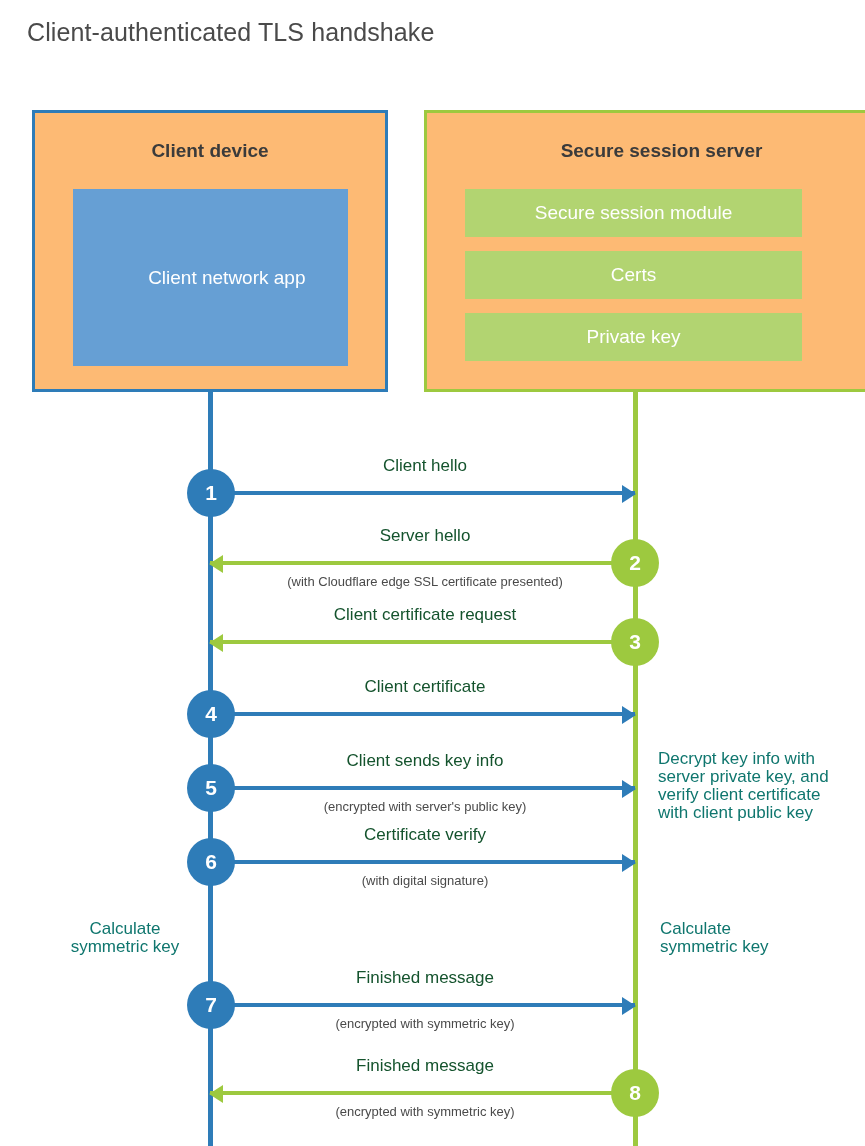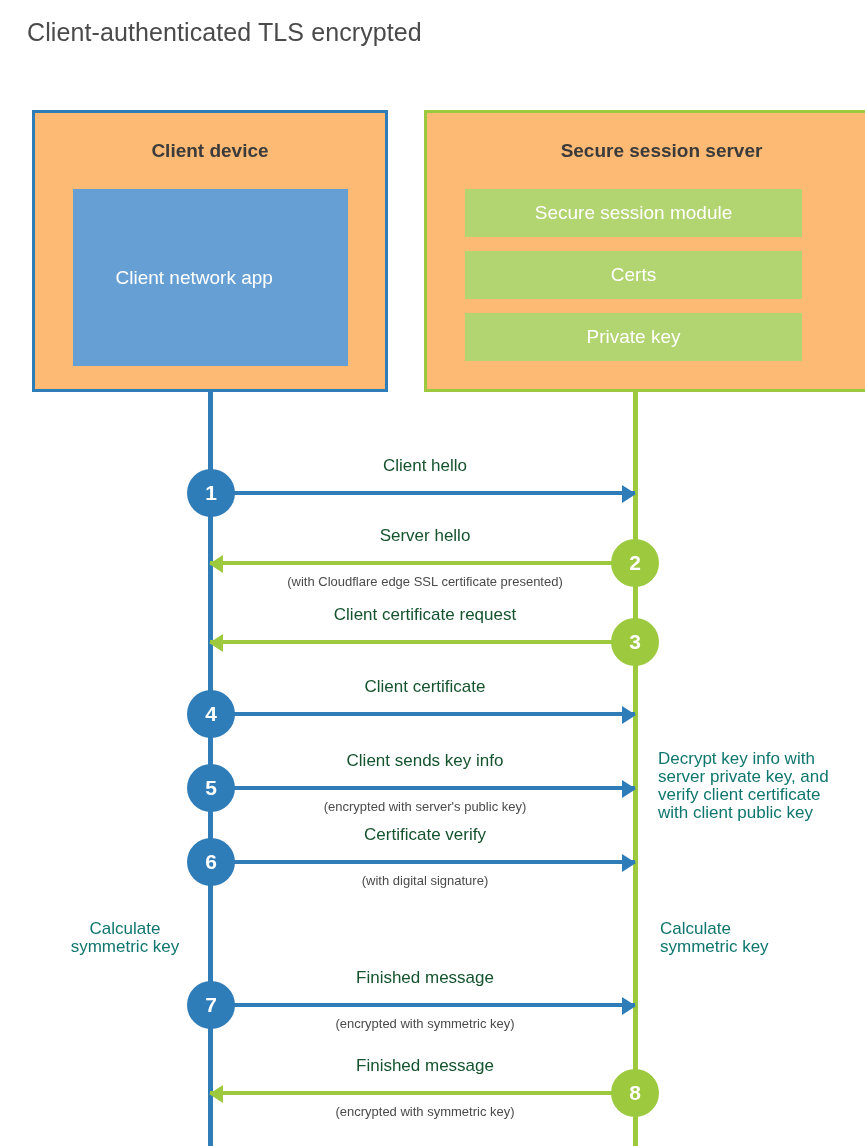--- a/index.html
+++ b/index.html
@@ -69,21 +69,21 @@
     top: 76px;
     width: 275px;
     height: 177px;
     background: #669fd4;
     color: #ffffff;
     font-size: 19px;
     line-height: 26px;
     display: flex;
     align-items: center;
     justify-content: center;
-    text-align: left;
+    text-align: right;
     font-weight: 400;
   }
   .client-app-block span { display: block; width: 190px; }
 
   
   .server-bars {
     position: absolute;
     left: 38px;
     top: 76px;
     width: 337px;
@@ -198,21 +198,21 @@
   }
   .side-note.calc-server {
     left: 660px; width: 140px; text-align: left;
   }
 </style>
 </head>
 <body>
 
 <div id="stage">
 
-  <div class="diagram-title">Client-authenticated TLS encrypted</div>
+  <div class="diagram-title">Client-authenticated TLS handshake</div>
 
   <div class="endpoint-box client">
     <div class="endpoint-title">Client device</div>
     <div class="client-app-block">
       <span>Client network app</span>
     </div>
   </div>
 
   <div class="endpoint-box server">
     <div class="endpoint-title">Secure session server</div>

